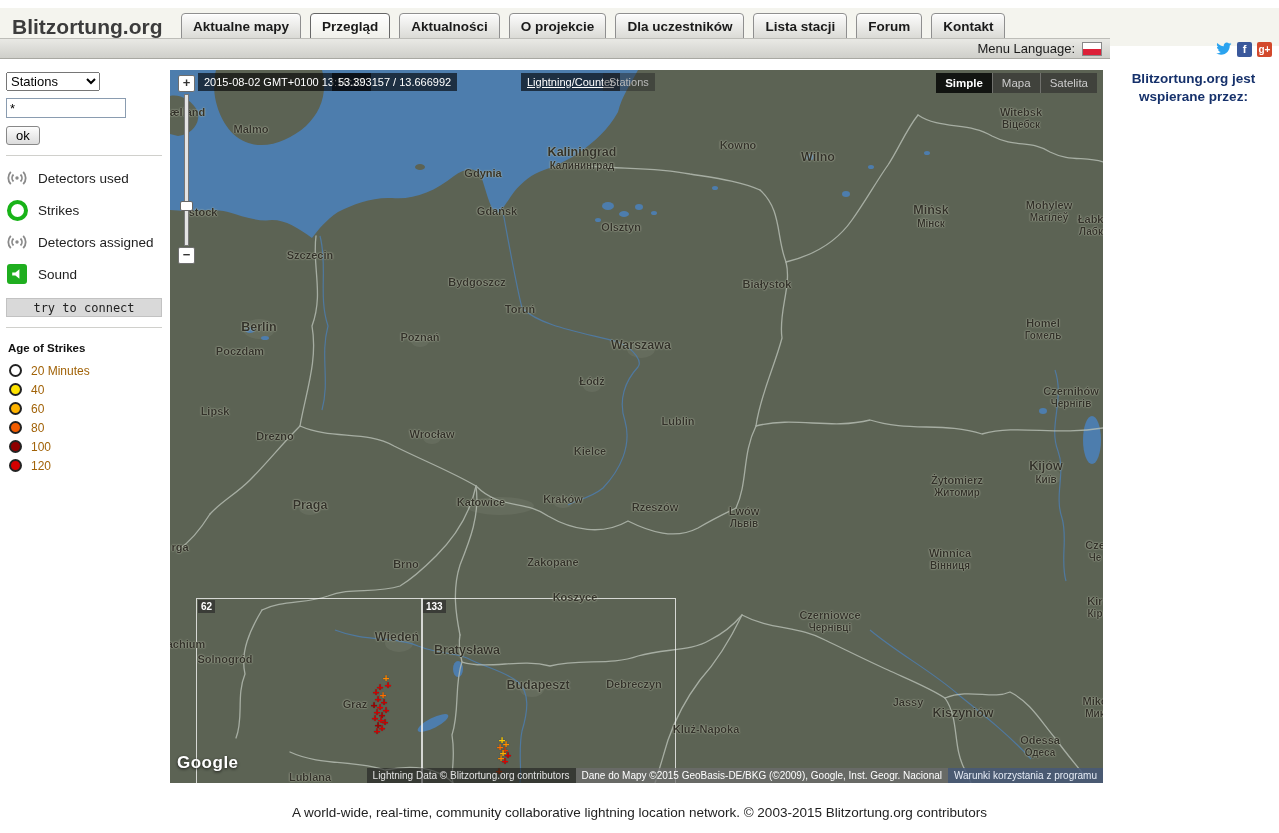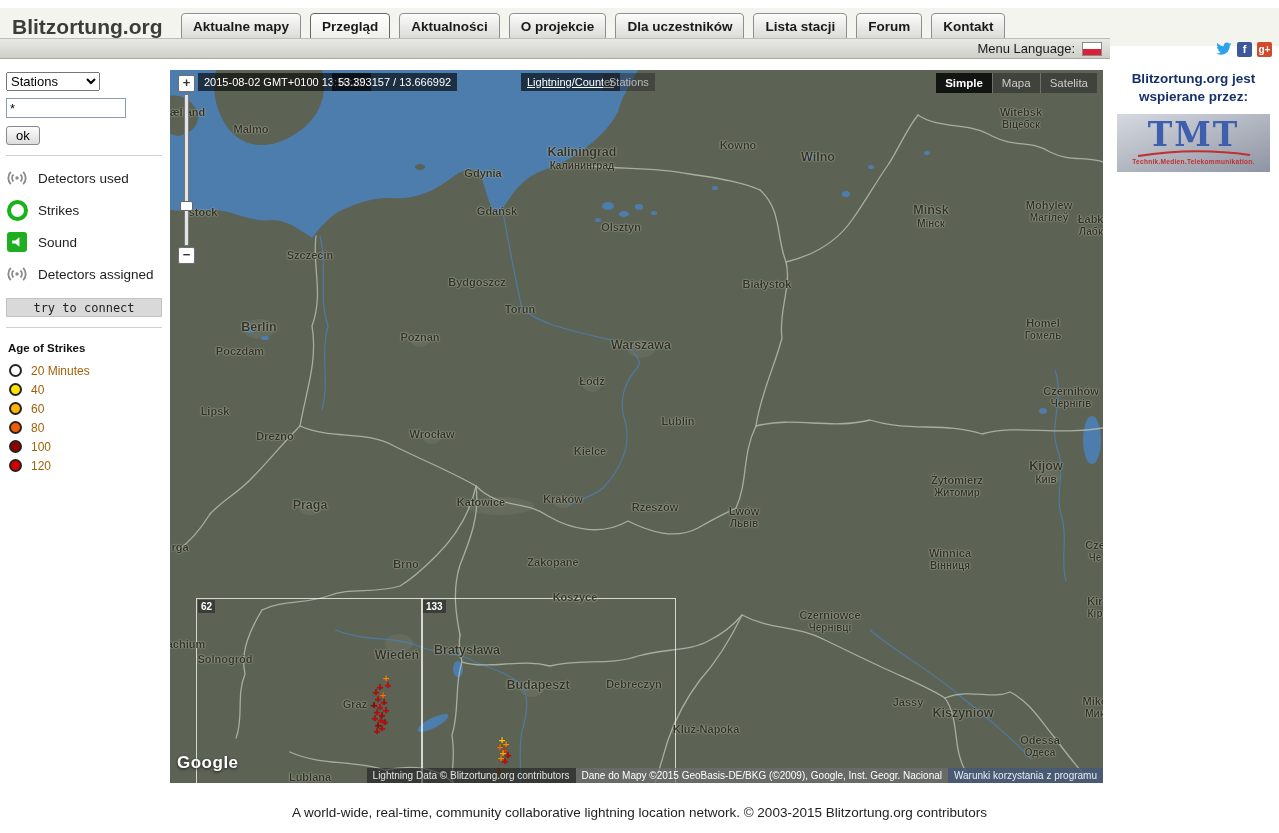--- a/index.html
+++ b/index.html
@@ -146,41 +146,41 @@
       <span>Detectors used</span>
     </div>
     <div class="trow">
       <span class="ticon">
           <span class="strikes-ic"></span>
         </span>
       <span>Strikes</span>
     </div>
     <div class="trow">
       <span class="ticon">
-        <span class="sound-ic">
-            <svg width="16" height="16" viewBox="0 0 20 20">
-              <polygon points="4,8 8,8 13,4 13,16 8,12 4,12" fill="#fff"></polygon>
-            </svg>
-          </span>
-      </span>
-      <span>Sound</span>
-    </div>
-    <div class="trow">
-      <span class="ticon">
         <svg width="22" height="22" viewBox="0 0 22 22">
             <g stroke="#8a8a8a" stroke-width="1.8" fill="none">
           <circle cx="11" cy="11" r="1.7" fill="#8a8a8a" stroke="none"></circle>
           <path d="M7.5,7.5a5,5 0 0 0 0,7"></path>
               <path d="M14.5,7.5a5,5 0 0 1 0,7"></path>
           <path d="M4.8,4.8a9,9 0 0 0 0,12.4"></path>
               <path d="M17.2,4.8a9,9 0 0 1 0,12.4"></path>
         </g>
           </svg>
       </span>
       <span>Detectors assigned</span>
+    </div>
+    <div class="trow">
+      <span class="ticon">
+        <span class="sound-ic">
+            <svg width="16" height="16" viewBox="0 0 20 20">
+              <polygon points="4,8 8,8 13,4 13,16 8,12 4,12" fill="#fff"></polygon>
+            </svg>
+          </span>
+      </span>
+      <span>Sound</span>
     </div>
 
     <button class="connect-btn">try to connect</button>
     <hr class="sep">
     <div class="age-title">Age of Strikes</div>
     <div>
         <div class="age-item">
           <span class="age-swatch" style="background: rgb(255, 255, 255);"></span>
           <span>20 Minutes</span>
         </div>
@@ -334,21 +334,21 @@
         <div class="city" style="left: 485px; top: 438px;"><span class="n">Rzeszów</span></div>
         <div class="city" style="left: 574px; top: 448px;"><span class="n">Lwów</span><span class="s">Львів</span></div>
         <div class="city" style="left: 780px; top: 490px;"><span class="n">Winnica</span><span class="s">Вінниця</span></div>
         <div class="city" style="left: 10px; top: 478px;"><span class="n">rga</span></div>
         <div class="city" style="left: 236px; top: 495px;"><span class="n">Brno</span></div>
         <div class="city" style="left: 383px; top: 493px;"><span class="n">Zakopane</span></div>
         <div class="city" style="left: 925px; top: 482px;"><span class="n">Cze</span><span class="s">Че</span></div>
         <div class="city" style="left: 405px; top: 528px;"><span class="n">Koszyce</span></div>
         <div class="city" style="left: 660px; top: 552px;"><span class="n">Czerniowce</span><span class="s">Чернівці</span></div>
         <div class="city" style="left: 925px; top: 538px;"><span class="n">Kir</span><span class="s">Кір</span></div>
-        <div class="city big" style="left: 227px; top: 567px; margin-top: 18px;"><span class="n">Wiedeń</span></div>
+        <div class="city big" style="left: 227px; top: 567px;"><span class="n">Wiedeń</span></div>
         <div class="city big" style="left: 297px; top: 580px;"><span class="n">Bratysława</span></div>
         <div class="city" style="left: 16px; top: 575px;"><span class="n">achium</span></div>
         <div class="city" style="left: 55px; top: 590px;"><span class="n">Solnogród</span></div>
         <div class="city" style="left: 185px; top: 635px;"><span class="n">Graz</span></div>
         <div class="city big" style="left: 361px; top: 615px; padding-left: 14px;"><span class="n">Budapeszt</span></div>
         <div class="city" style="left: 464px; top: 615px;"><span class="n">Debreczyn</span></div>
         <div class="city" style="left: 536px; top: 660px;"><span class="n">Kluż-Napoka</span></div>
         <div class="city" style="left: 738px; top: 633px;"><span class="n">Jassy</span></div>
         <div class="city big" style="left: 793px; top: 643px;"><span class="n">Kiszyniów</span></div>
         <div class="city" style="left: 925px; top: 638px;"><span class="n">Miko</span><span class="s">Мик</span></div>
@@ -407,23 +407,16 @@
       <span class="a2">Dane do Mapy ©2015 GeoBasis-DE/BKG (©2009), Google, Inst. Geogr. Nacional</span>
       <span class="a3">Warunki korzystania z programu</span>
     </div>
   </div>
 
   <div class="rsidebar">
     <div class="support-heading">
       <span>Blitzortung.org jest</span><br>
       <span>wspierane przez:</span>
     </div>
-    <div class="tmt-box">
-      <div class="tmt-text">TMT</div>
-      <svg width="120" height="8" viewBox="0 0 120 8">
-        <path d="M4,7 Q60,-2 116,6" stroke="#c03030" stroke-width="2.2" fill="none"></path>
-      </svg>
-      <div class="tmt-sub">Technik.Medien.Telekommunikation.</div>
-    </div>
   </div>
 
   <div class="footer">A world-wide, real-time, community collaborative lightning location network. © 2003-2015 Blitzortung.org contributors</div>
 </div>
 
 </body></html>

